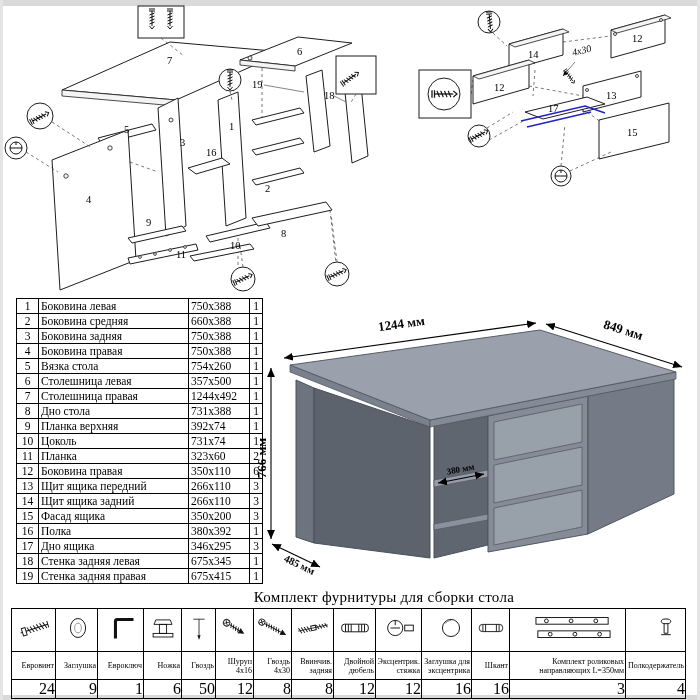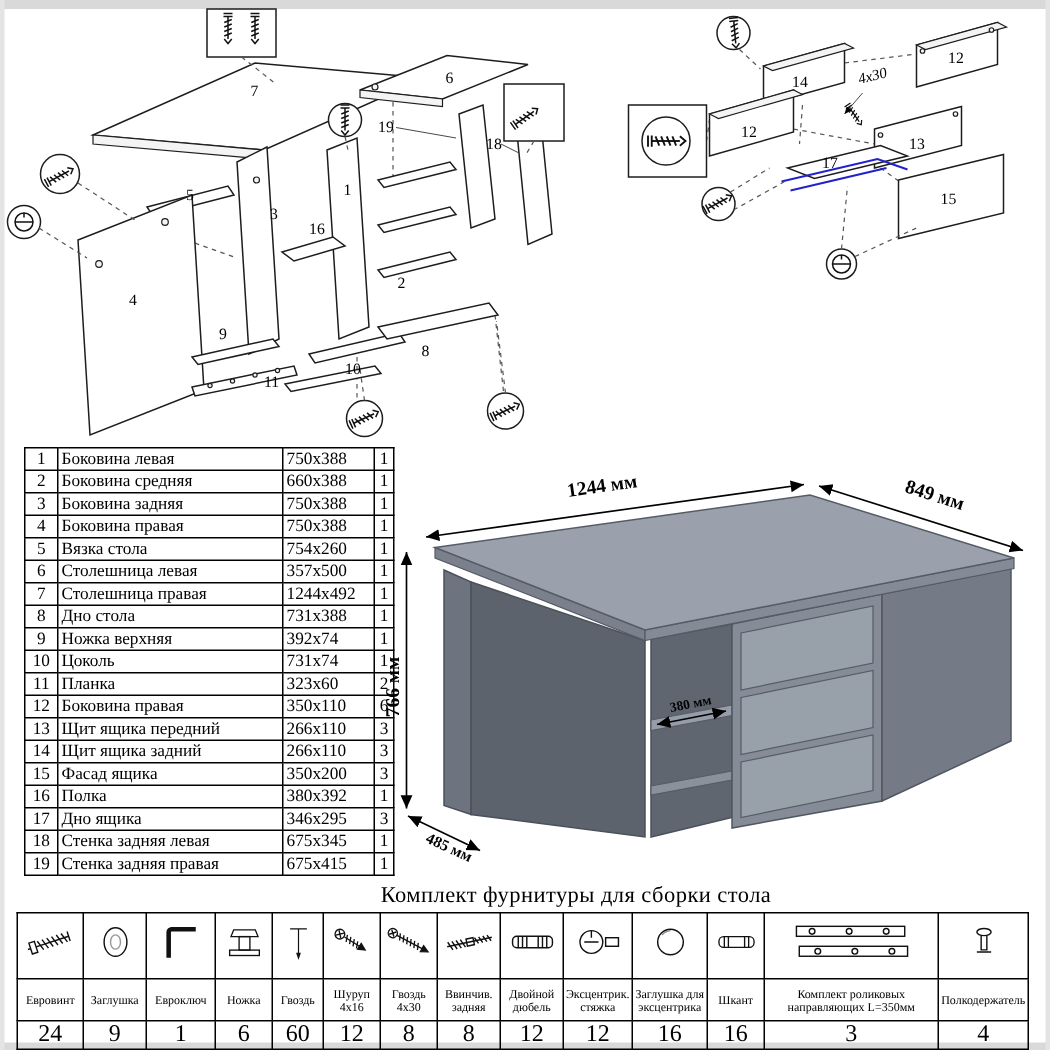--- a/index.html
+++ b/index.html
@@ -29,21 +29,21 @@
   table.parts td{border:1px solid #000;font-size:11.5px;line-height:13px;height:14px;
                  padding:0 2px;white-space:nowrap;overflow:hidden;}
   table.parts .c-n{width:21px;text-align:center;padding:0;}
   table.parts .c-name{width:145px;margin-left:20px;}
   table.parts .c-s{width:56px;}
   table.parts .c-q{width:12px;text-align:center;padding:0;}
 
   .hw-title{position:absolute;left:0;top:589px;width:700px;text-align:center;
             font-size:15px;letter-spacing:.3px;margin-left:34px;}
   table.hw{position:absolute;left:11px;top:608px;border-collapse:collapse;table-layout:fixed;}
-  table.hw td{border:1px solid #000;text-align:center;vertical-align:middle;padding:0;}
+  table.hw td{border:1px solid #000;text-align:right;vertical-align:middle;padding:0;}
   tr.hw-icons td{height:40px;}
   tr.hw-names td{font-size:8px;line-height:9px;height:27px;padding:0 1px;overflow:hidden;}
   tr.hw-qty td{font-size:16px;height:15px;}
 </style>
 </head>
 <body>
 
 <div id="page">
   <div class="strip top"></div>
   <div class="strip bottom"></div>
@@ -350,21 +350,21 @@
           <td class="c-q">1</td>
         </tr>
     <tr>
           <td class="c-n">8</td>
           <td class="c-name">Дно стола</td>
           <td class="c-s">731x388</td>
           <td class="c-q">1</td>
         </tr>
     <tr>
           <td class="c-n">9</td>
-          <td class="c-name">Ножка верхняя</td>
+          <td class="c-name">Планка верхняя</td>
           <td class="c-s">392x74</td>
           <td class="c-q">1</td>
         </tr>
     <tr>
           <td class="c-n">10</td>
           <td class="c-name">Цоколь</td>
           <td class="c-s">731x74</td>
           <td class="c-q">1</td>
         </tr>
     <tr>
@@ -531,21 +531,21 @@
       <td>Заглушка для эксцентрика</td>
       <td>Шкант</td>
       <td>Комплект роликовых направляющих L=350мм</td>
       <td>Полкодержатель</td>
     </tr>
     <tr class="hw-qty">
       <td>24</td>
       <td>9</td>
       <td>1</td>
       <td>6</td>
-      <td>60</td>
+      <td>50</td>
       <td>12</td>
       <td>8</td>
       <td>8</td>
       <td>12</td>
       <td>12</td>
       <td>16</td>
       <td>16</td>
       <td>3</td>
       <td>4</td>
     </tr>

